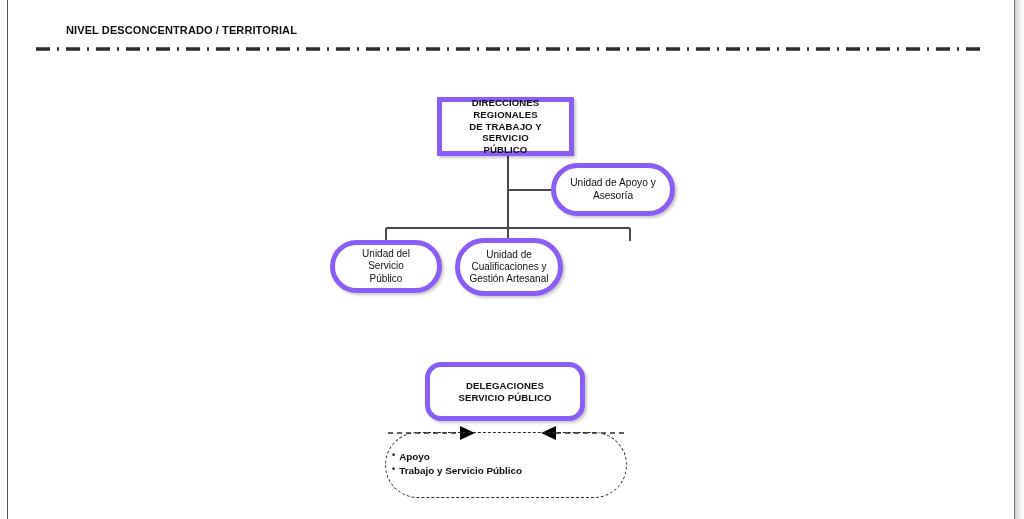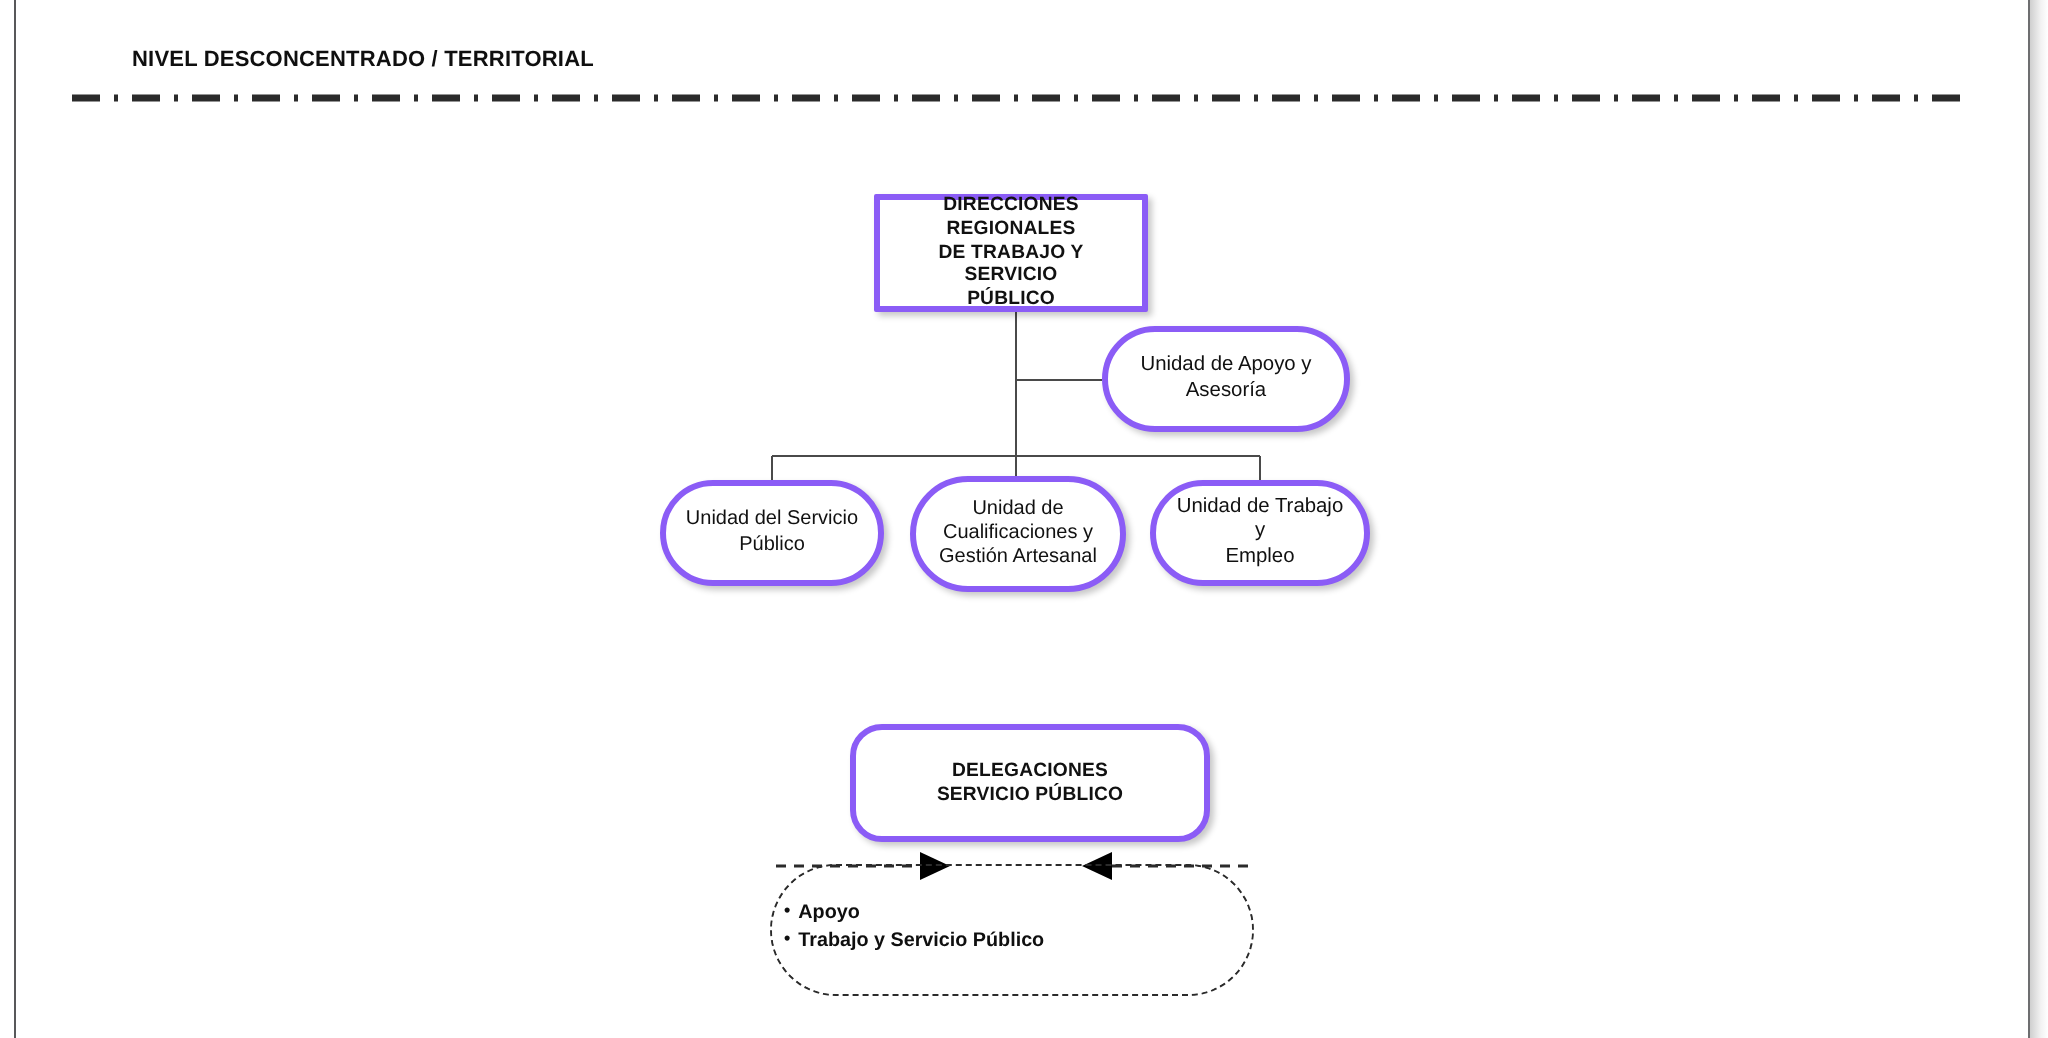--- a/index.html
+++ b/index.html
@@ -69,21 +69,21 @@
   
   .node {
     position: absolute;
     box-sizing: border-box;
     display: flex;
     align-items: center;
     justify-content: center;
     text-align: center;
     color: #111111;
     background: #ffffff;
-    border: 3px solid #8b5cf6;
+    border: 5px solid #8b5cf6;
     line-height: 1.22;
   }
   .node span { display: block; width: 100%; }
 
   
   .node-rect {
     border-radius: 1px;
     box-shadow: 2px 2px 3px rgba(0,0,0,0.22);
   }
   
@@ -126,21 +126,21 @@
     padding: 0 7px;
   }
   #node-trabajo-empleo {
     left: 575px; top: 240px;
     width: 110px; height: 53px;
     font-size: 10.2px;
     padding: 0 8px;
   }
   #node-delegaciones {
     left: 425px; top: 362px;
-    width: 180px; height: 59px;
+    width: 160px; height: 59px;
     font-size: 9.6px;
     font-weight: bold;
     letter-spacing: 0.1px;
     padding: 0 6px;
   }
 
   
   #gestiones-shape {
     position: absolute;
     left: 385px;
@@ -245,26 +245,20 @@
   </div>
 
   <div class="node node-pill" id="node-cualificaciones">
     <span>
       <span>Unidad de</span>
       <span>Cualificaciones y</span>
       <span>Gestión Artesanal</span>
     </span>
   </div>
 
-  <div class="node node-pill" id="node-trabajo-empleo">
-    <span>
-      <span>Unidad de Trabajo y</span>
-      <span>Empleo</span>
-    </span>
-  </div>
 
   <div class="node node-round" id="node-delegaciones">
     <span>
       <span>DELEGACIONES</span>
       <span>SERVICIO PÚBLICO</span>
     </span>
   </div>
 
   <div id="gestiones-shape"></div>
 

